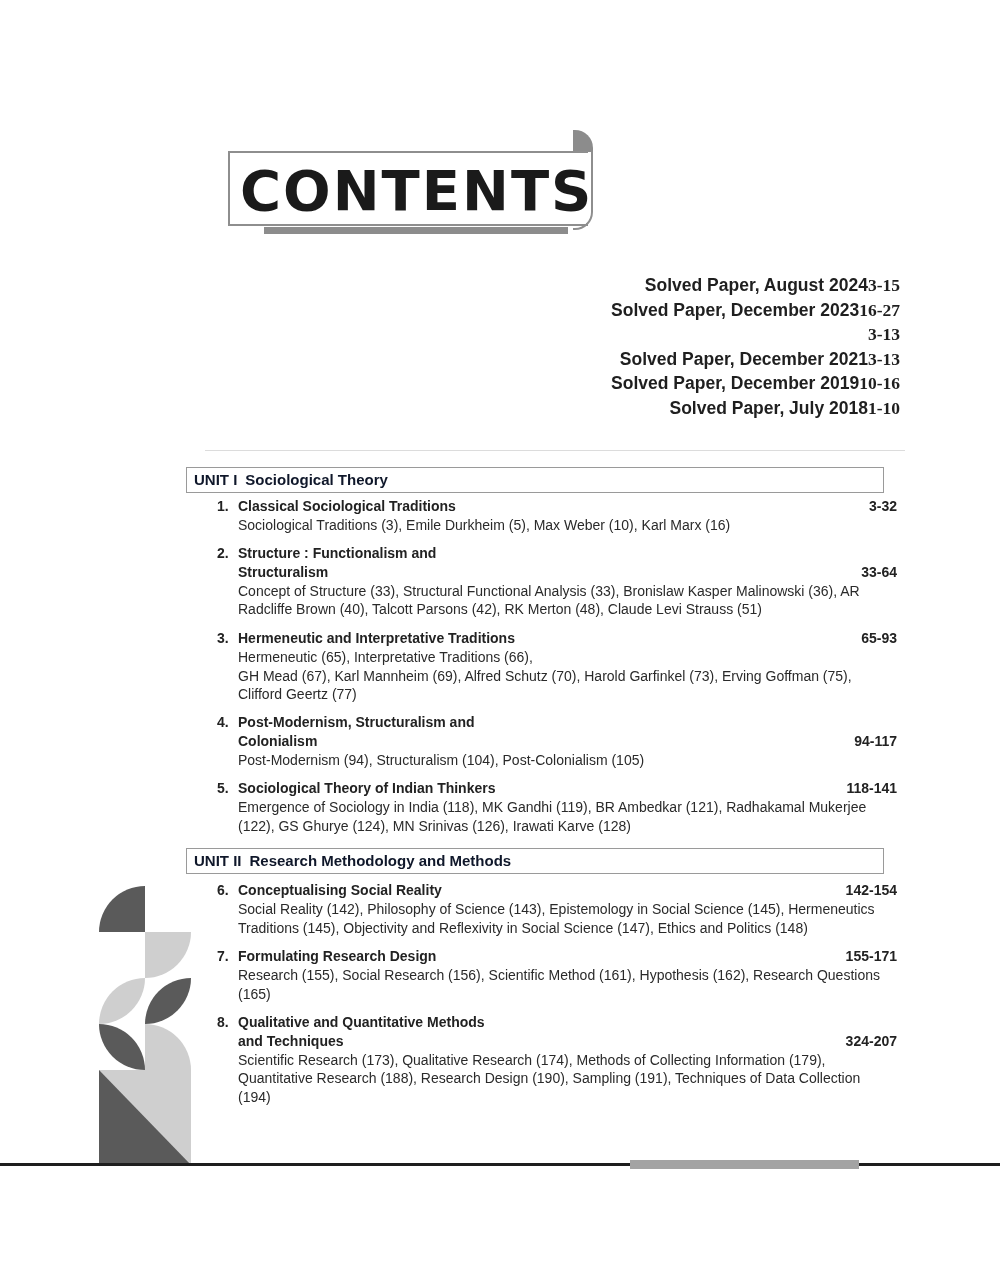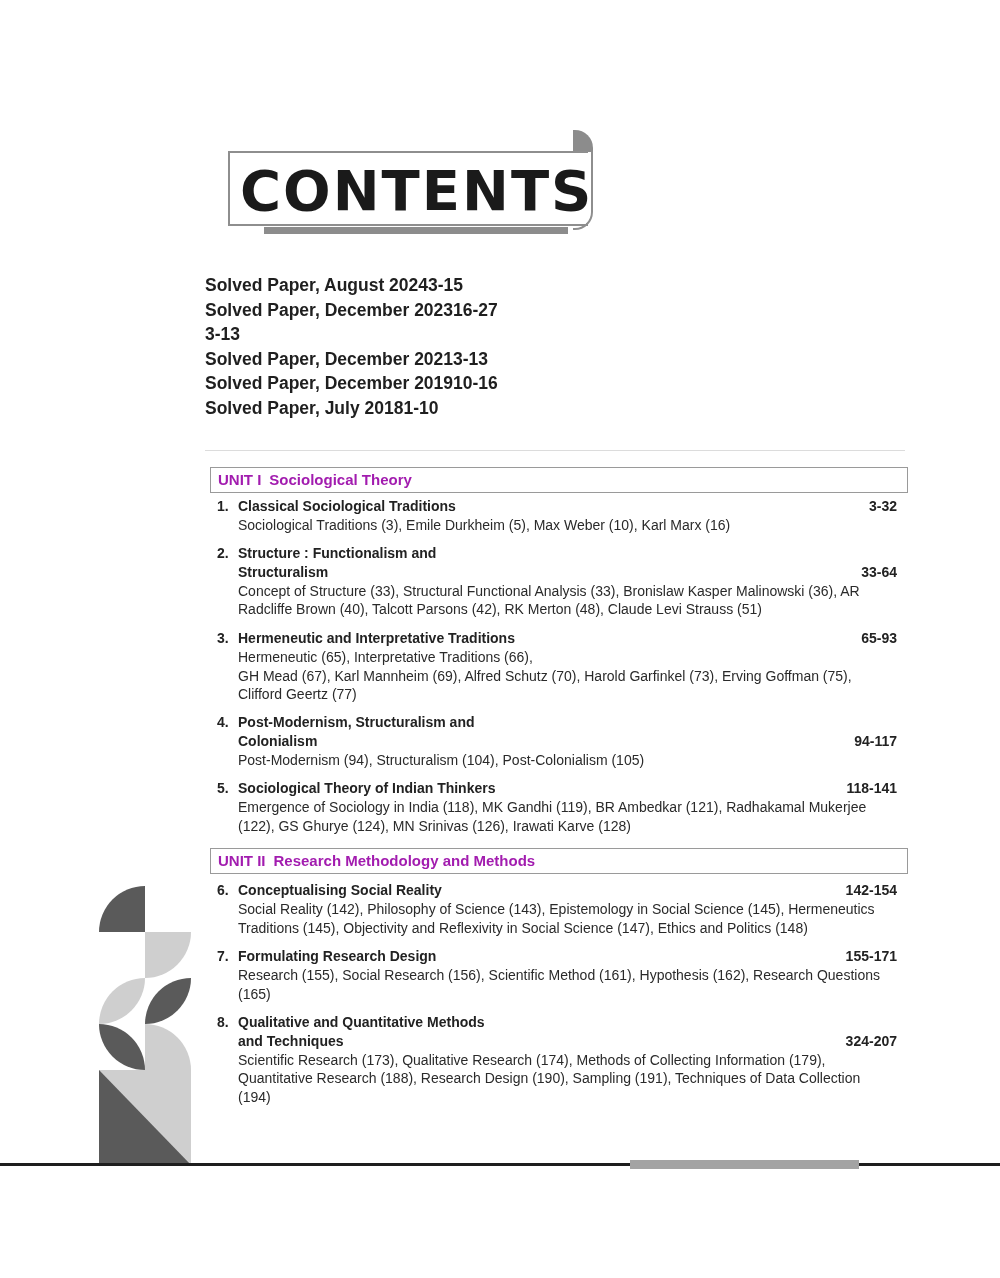--- a/index.html
+++ b/index.html
@@ -78,51 +78,52 @@
 
     
     .papers {
       position: absolute;
       left: 205px;
       top: 273px;
       width: 695px;
     }
     .paper-row {
       display: flex;
-      justify-content: flex-start;
+      justify-content: flex-end;
       align-items: baseline;
       font-weight: bold;
       font-size: 17.5px;
       height: 24.6px;
       line-height: 24px;
       color: #1f1f1f;
     }
     .paper-row .pages {
       padding-right: 0px;
+      font-family: Liberation Serif, serif;
     }
     .papers-divider {
       position: absolute;
       left: 205px;
       top: 450px;
       width: 700px;
       height: 1px;
       background: #dcdcdc;
     }
 
     
     .unit-header {
       position: absolute;
-      left: 210px;
+      left: 186px;
       width: 698px;
       height: 26px;
       border: 1.5px solid #9a9a9a;
       box-sizing: border-box;
       font-weight: bold;
       font-size: 15px;
-      color: #a21caf;
+      color: #0f172a;
       line-height: 24px;
       padding-left: 7px;
       white-space: nowrap;
     }
     .unit-header .unit-no {
       margin-right: 8px;
     }
 
     .chapter {
       position: absolute;

